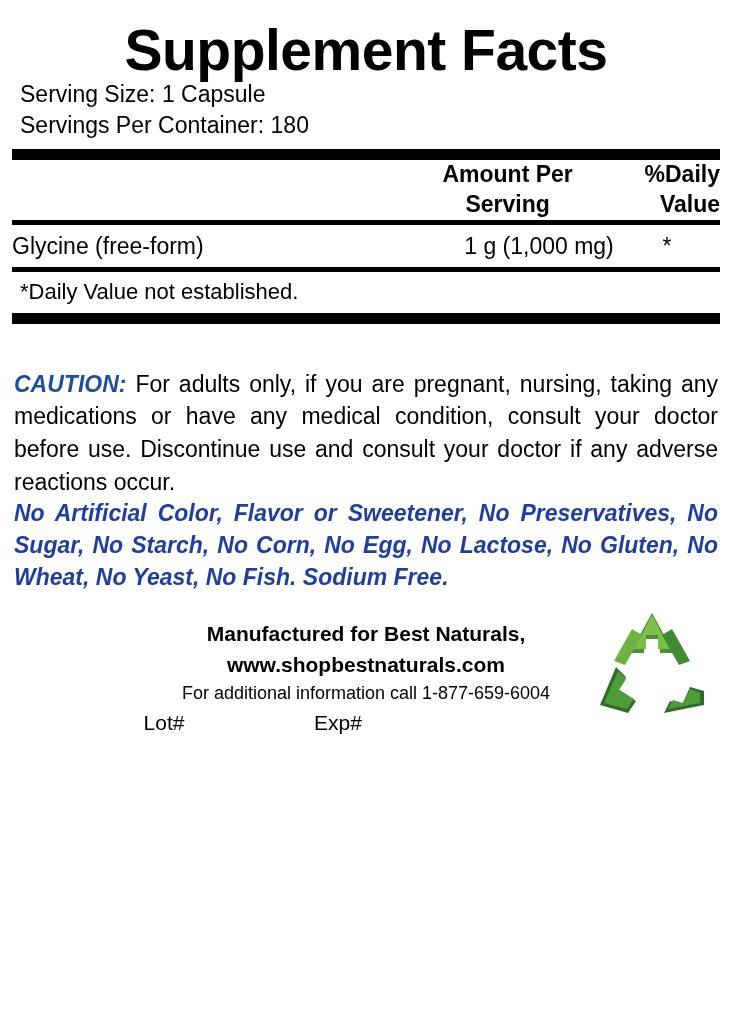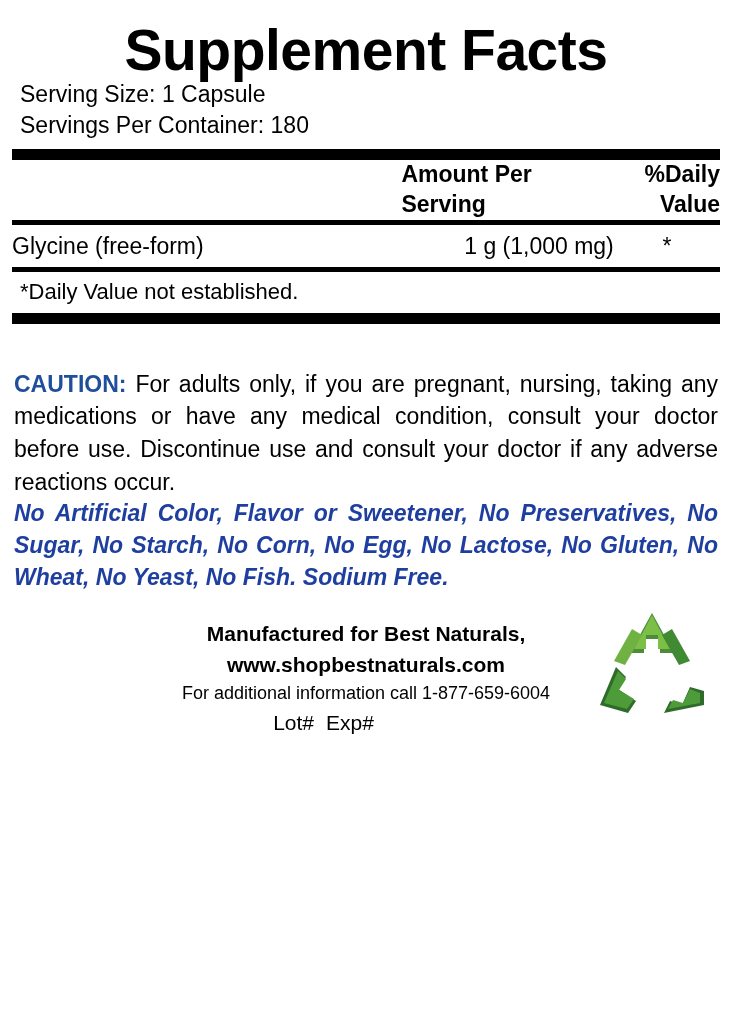--- a/index.html
+++ b/index.html
@@ -71,21 +71,21 @@
   .col-amt  { width: 30%; text-align: right; padding-right: 10px; }
   .col-dv   { width: 15%; text-align: right; padding-right: 8px; }
 
   .hdr-cell {
     font-size: 23px;
     font-weight: bold;
     line-height: 1.3;
     padding-top: 6px;
     padding-bottom: 4px;
   }
-  .hdr-amt { text-align: left; padding-right: 26px; }
+  .hdr-amt { text-align: center; padding-right: 26px; }
   .hdr-dv  { text-align: right; padding-right: 8px; }
 
   .nutrient-row td {
     font-size: 23px;
     line-height: 1.4;
     padding-top: 5px;
     padding-bottom: 5px;
   }
   .nutrient-name { padding-left: 8px; }
   .nutrient-amt  { text-align: right; padding-right: 32px; }
@@ -111,20 +111,21 @@
   .caution {
     margin-top: 44px;
     font-size: 23px;
     line-height: 1.42;
     text-align: justify;
     padding: 0 2px;
   }
   .caution .cap-label {
     color: #1f4e9c;
     font-weight: bold;
+    font-style: italic;
   }
 
   
   .claims {
     font-size: 23px;
     font-style: italic;
     font-weight: bold;
     color: #1f3fa0;
     line-height: 1.38;
     text-align: justify;
@@ -146,22 +147,22 @@
     font-size: 18px;
     line-height: 1.5;
   }
 
   .lot-row {
     display: flex;
     font-size: 21px;
     margin-top: 4px;
     padding-left: 2px;
   }
-  .lot-row .lot { width: 300px; text-align: right; }
-  .lot-row .exp { text-align: right; margin-left: 12px; }
+  .lot-row .lot { width: 300px; text-align: center; }
+  .lot-row .exp { text-align: right; }
 
   
   .recycle {
     position: absolute;
     right: 8px;
     top: -10px;
     width: 120px;
     height: 110px;
   }
 </style>

